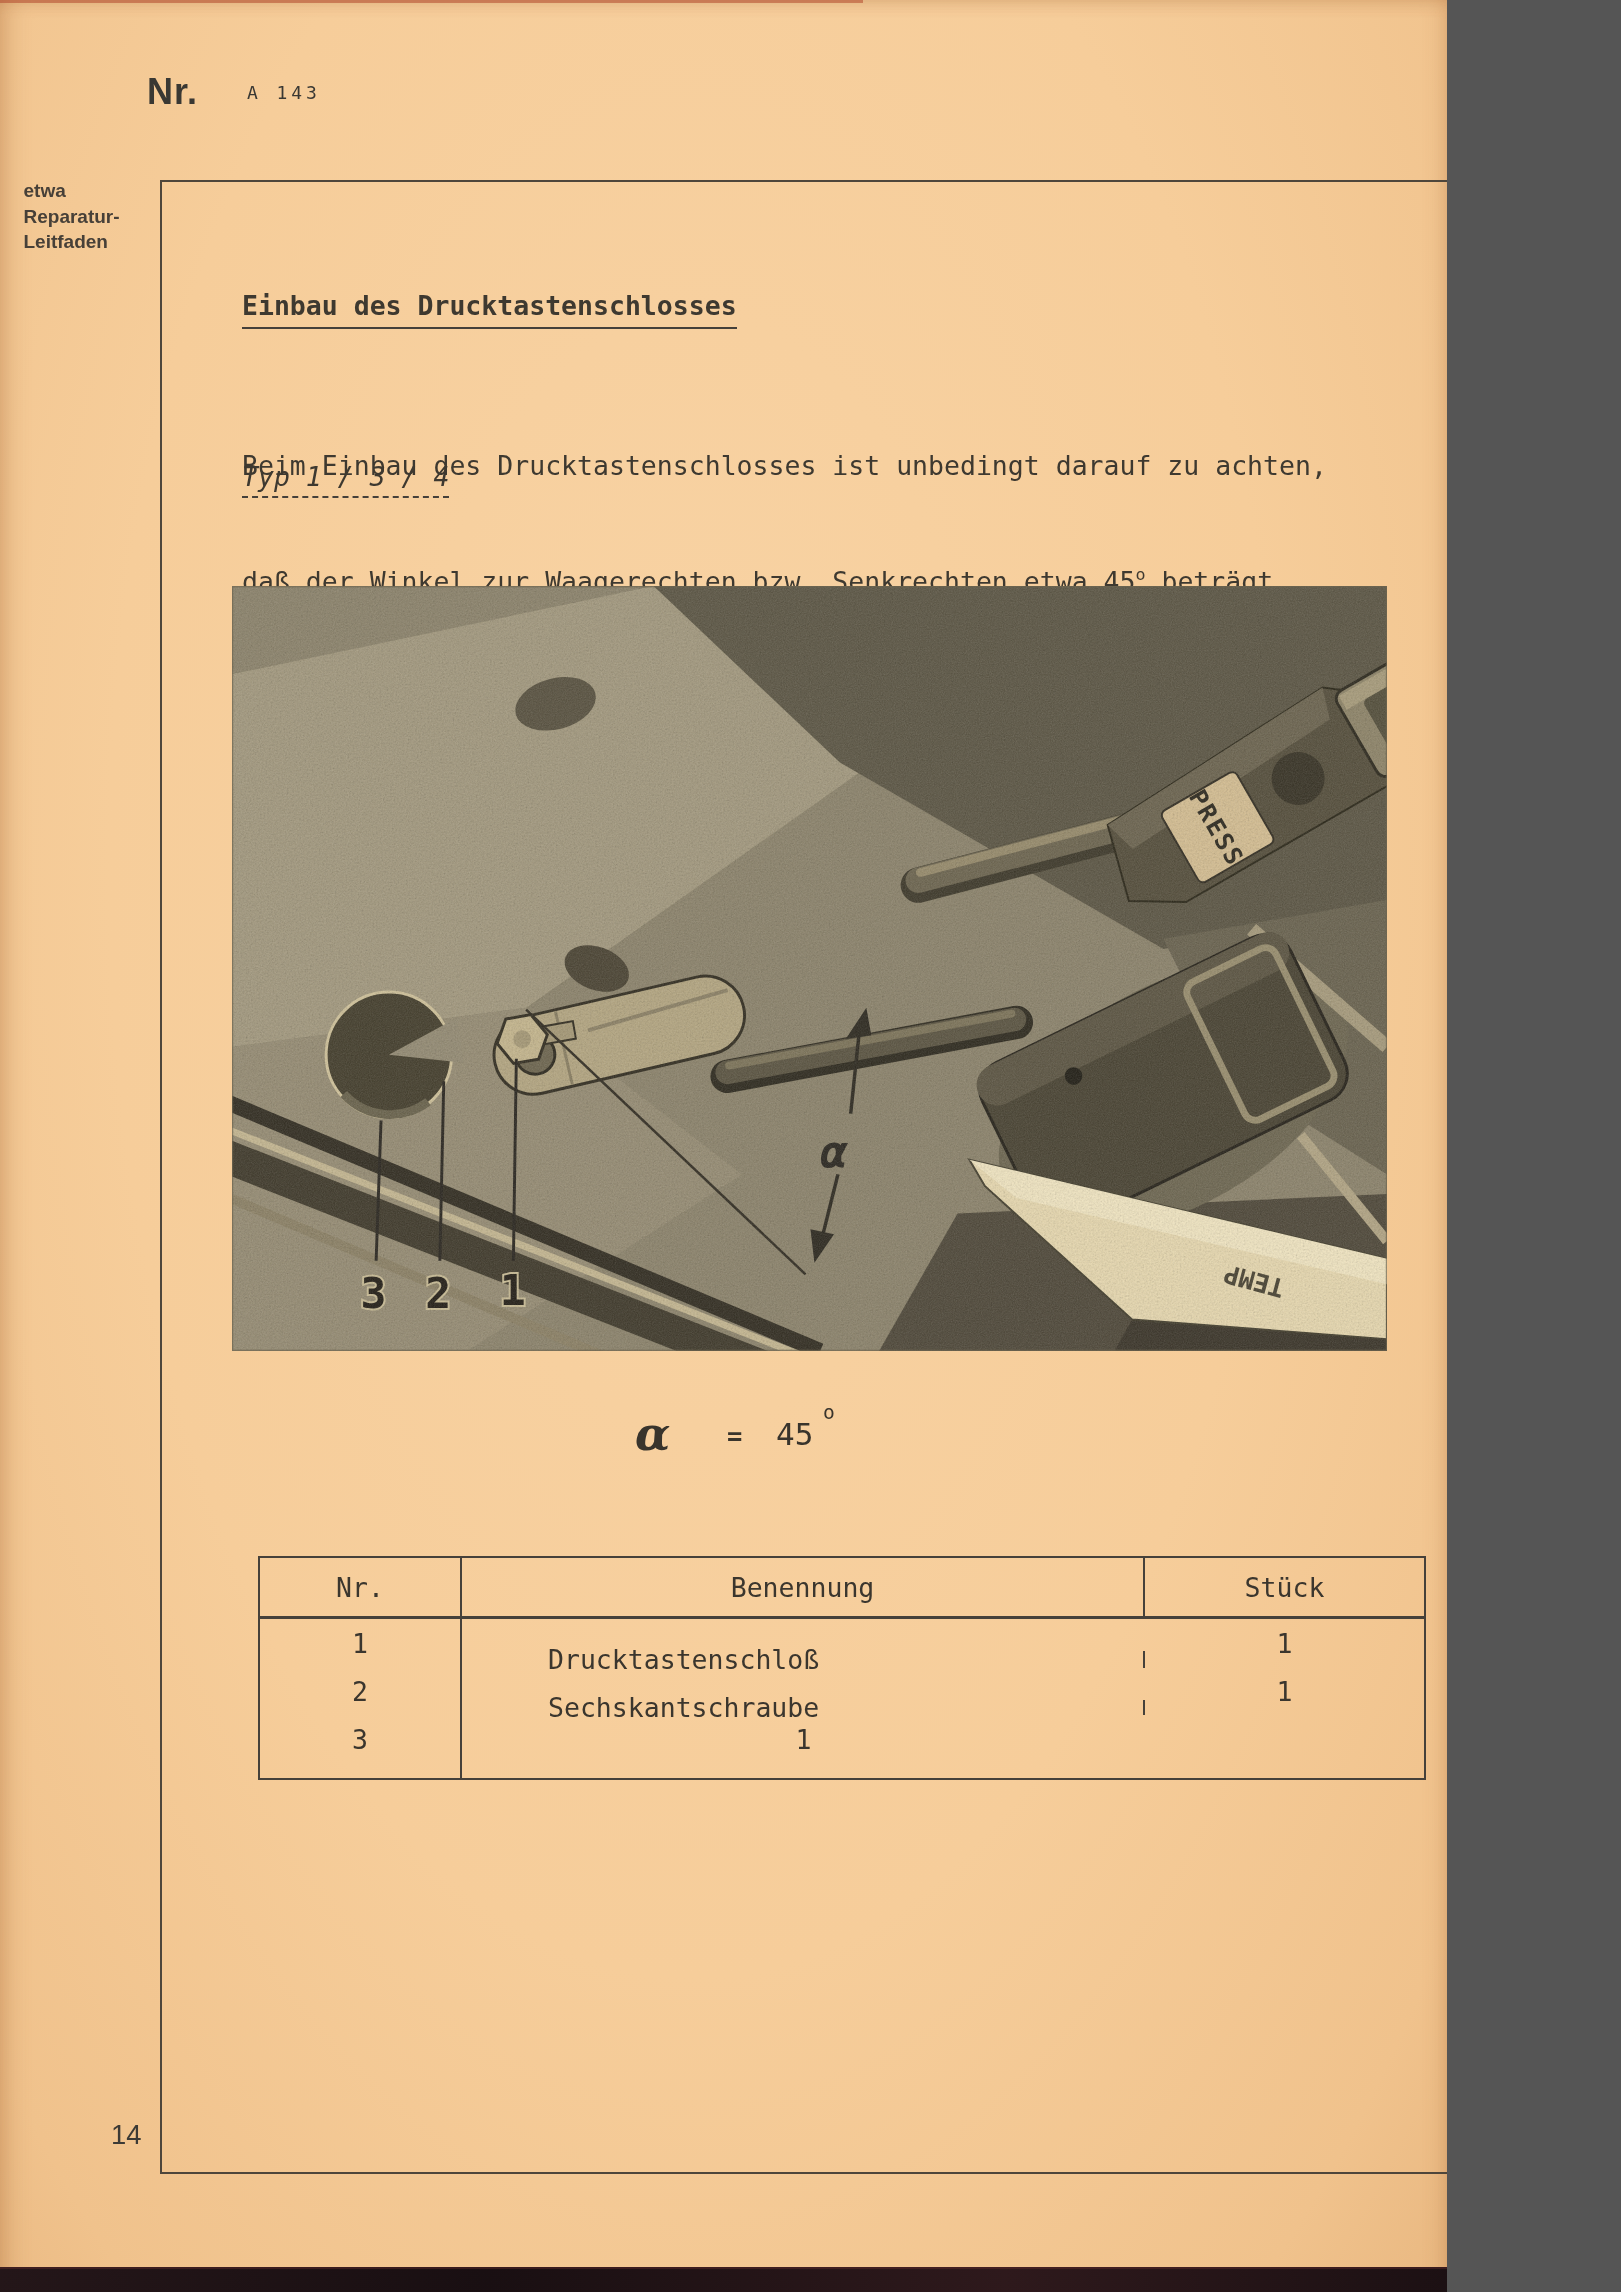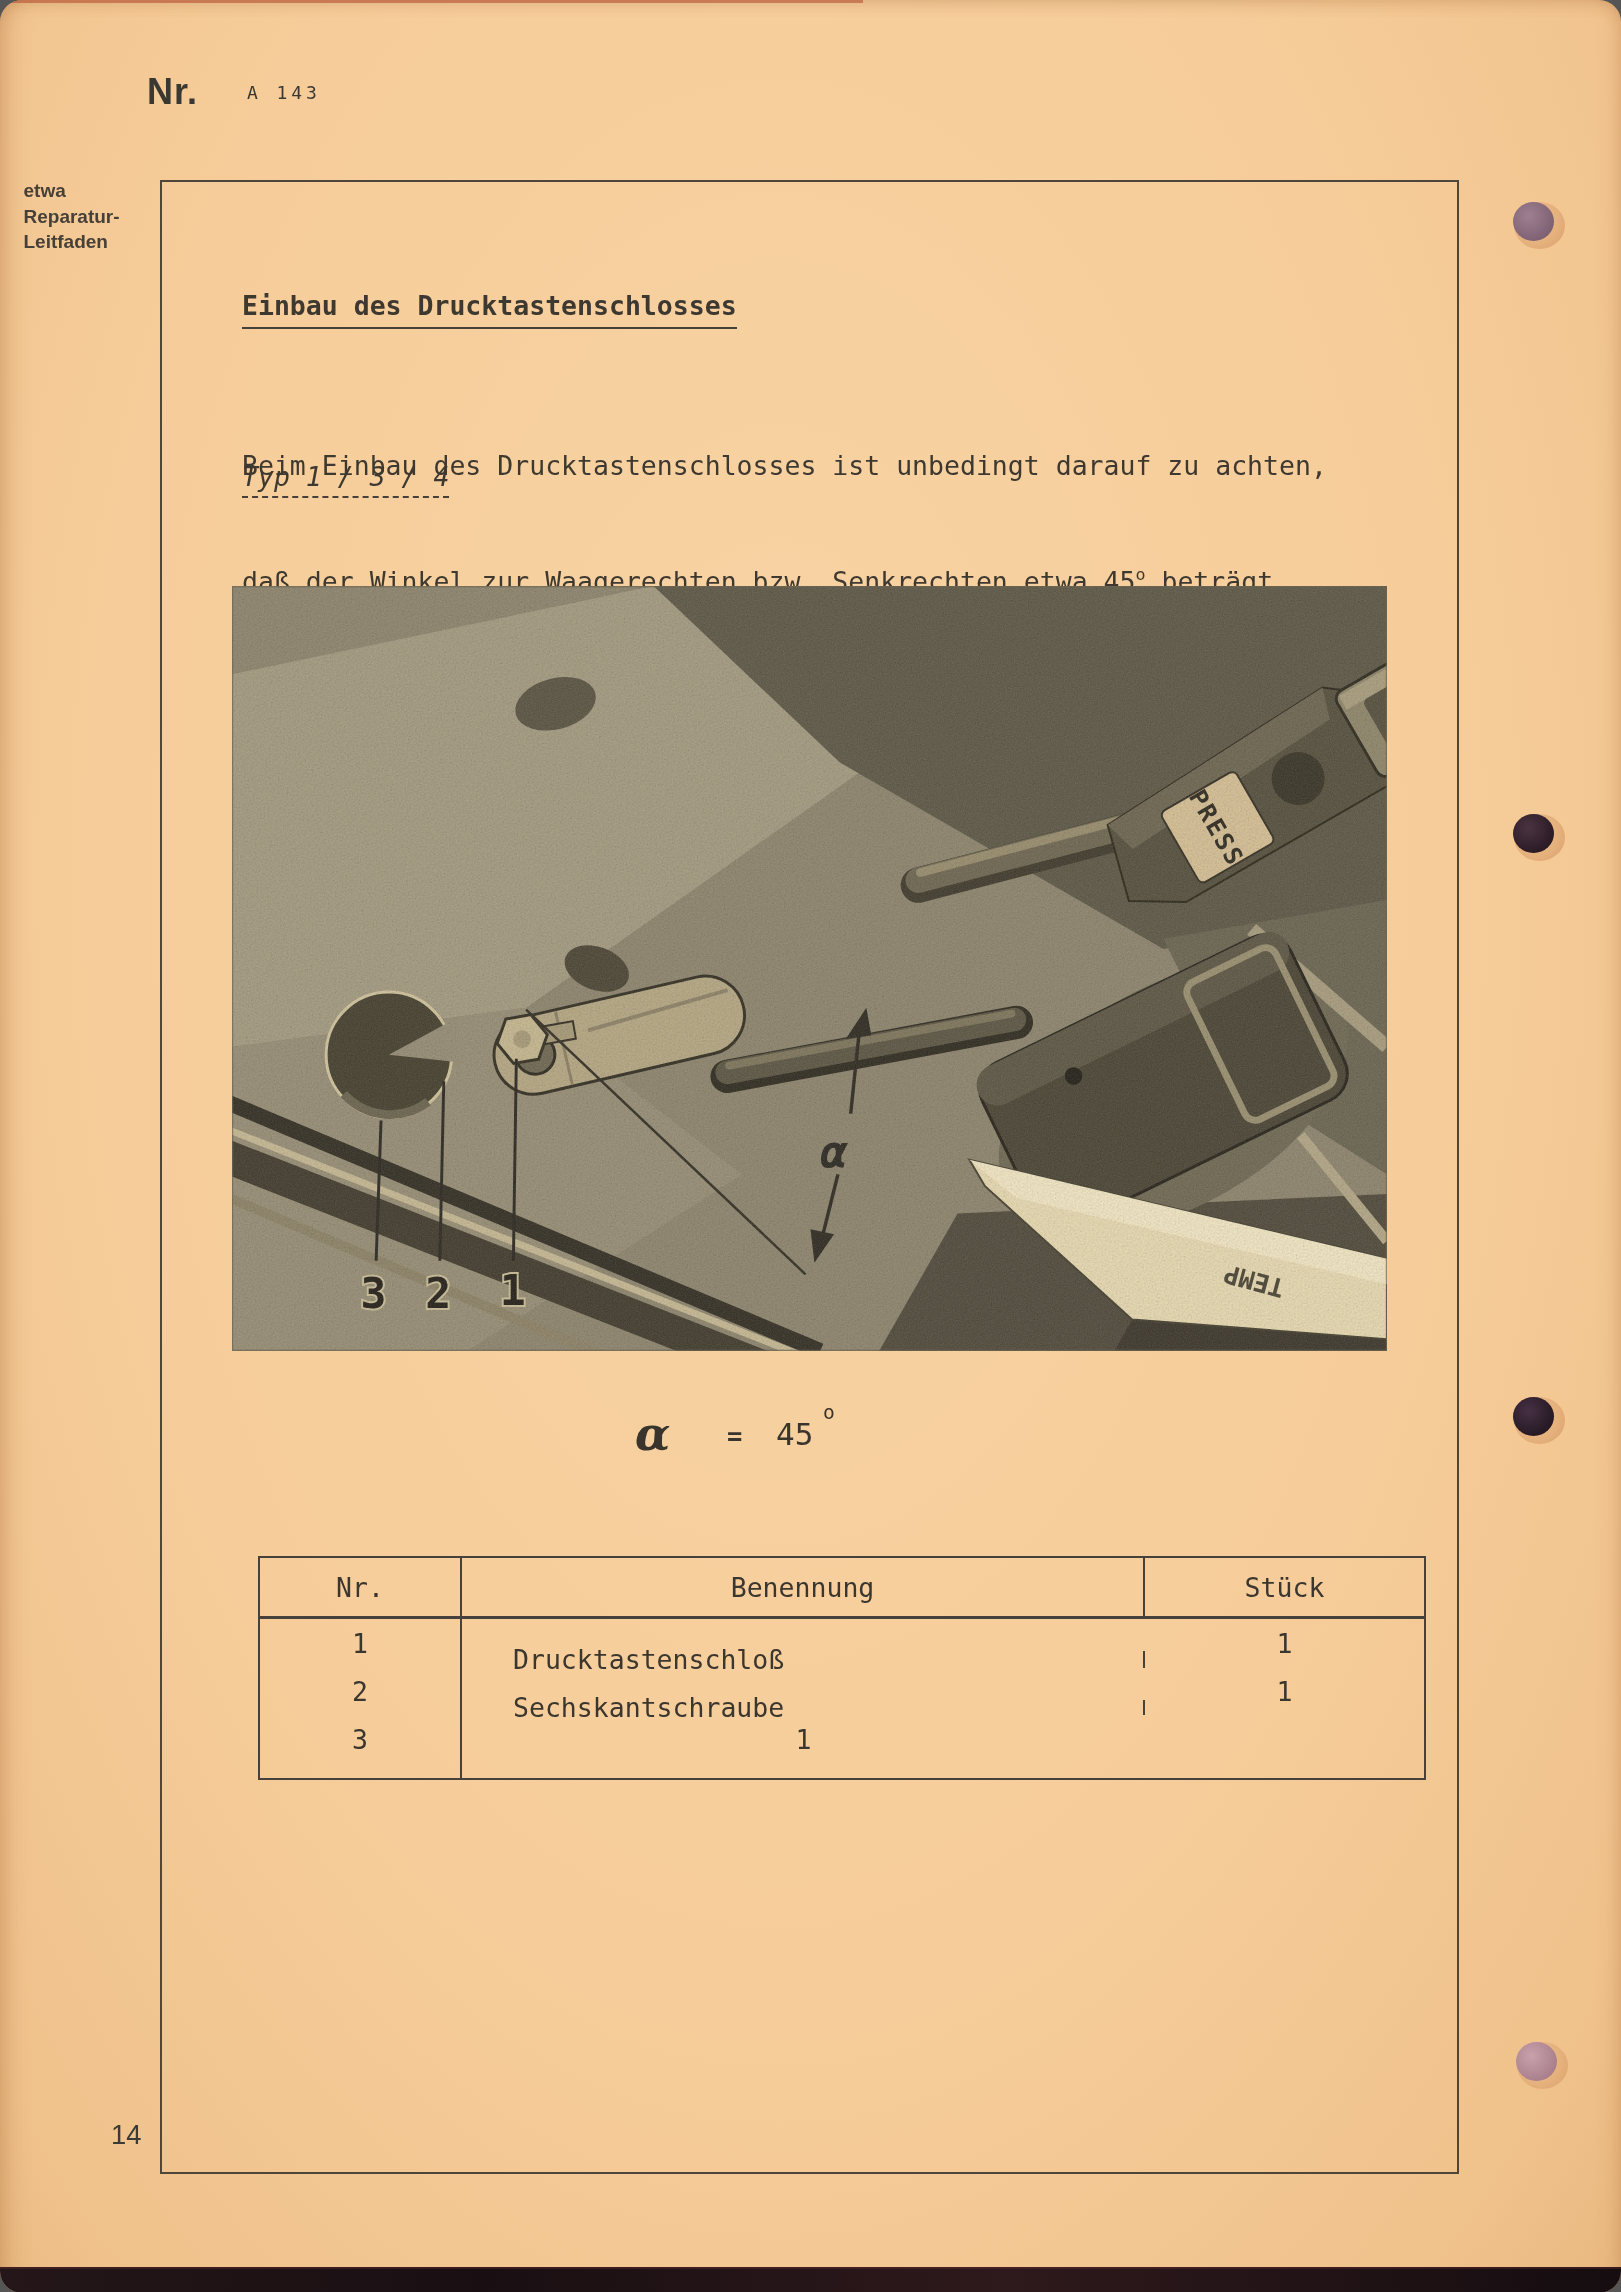--- a/index.html
+++ b/index.html
@@ -1,21 +1,20 @@
 <!DOCTYPE html>
 <html><head>
 <meta charset="utf-8">
 <style>
   html,body{margin:0;padding:0;background:#555;}
   .page{
-    position:relative;width:1621px;height:2293px;overflow:hidden;
+    position:relative;width:1447px;height:2293px;overflow:hidden;
     background:radial-gradient(ellipse at 48% 38%, #f8d3a4 0%, #f6cd9a 55%, #f0c28c 88%, #e9b881 100%);
     box-shadow:inset 15.7px 0 25.5px -11.8px rgba(165,100,50,.40), inset -11.8px 0 21.6px -9.8px rgba(165,100,50,.30), inset 0 9.8px 19.6px -11.8px rgba(165,100,50,.25);
     font-family:"DejaVu Sans Mono", monospace;
-    border-radius:22px;
   }
   .abs{position:absolute;}
   .top-red-line{left:0;top:0;width:863px;height:2.9px;background:rgba(178,72,46,.55);}
   .doc-nr-label{left:147px;top:71px;font-family:"Liberation Sans",sans-serif;font-weight:bold;font-size:36px;color:#3a3833;letter-spacing:1px;}
   .doc-nr-value{left:247px;top:82px;font-size:18px;letter-spacing:3.9px;color:#3a3833;}
   .margin-note{left:23.5px;top:178px;font-family:"Liberation Sans",sans-serif;font-weight:bold;font-size:19px;line-height:25.5px;color:#474038;}
   .frame{left:160px;top:180px;width:1295px;height:1990px;border:2.5px solid #4e463b;}
   .doc-title{left:242px;top:290px;font-size:26.5px;color:#3e3930;padding-bottom:5.9px;border-bottom:2.9px solid #45403a;white-space:pre;font-weight:bold;}
   .para{left:242px;top:376px;font-size:26.5px;line-height:36px;color:#3e3930;white-space:pre;}
   .sup-o{font-size:16.7px;vertical-align:10.8px;}
@@ -23,21 +22,21 @@
   .photo{left:232px;top:586px;width:1155px;height:765px;display:block;}
   .formula{left:635px;top:1407px;width:255px;height:63px;color:#39342c;}
   .formula .f-alpha{position:absolute;left:0;top:0;font-family:"DejaVu Serif",serif;font-style:italic;font-weight:bold;font-size:46px;}
   .formula .f-eq{position:absolute;left:92px;top:13.7px;font-size:25.5px;font-weight:bold;}
   .formula .f-val{position:absolute;left:141px;top:8.8px;font-size:31px;}
   .formula .f-deg{position:absolute;left:188px;top:-5.9px;font-size:19.6px;}
   .parts-table{left:258px;top:1556px;width:1164px;border:2.5px solid #46413a;display:grid;
     grid-template-columns:202px 683px 279px;grid-template-rows:61px 49px 47px 63px;
     font-size:26.5px;color:#3b362e;}
   .cell{display:flex;align-items:center;justify-content:center;white-space:pre;}
-  .cell.name{justify-content:flex-start;padding-left:51px;margin-top:32px;}
+  .cell.name{justify-content:flex-start;padding-left:86px;margin-top:32px;}
   .cell.hdr{border-bottom:3.4px solid #46413a;}
   .cell.c1,.cell.c2{border-right:2.5px solid #46413a;}
   .cell.r3{align-items:flex-start;padding-top:8.8px;}
   .page-number{left:111px;top:2119px;font-family:"Liberation Sans",sans-serif;font-size:27.4px;color:#3c3a35;}
   .hole-halo{width:51px;height:47px;border-radius:50%;background:radial-gradient(circle at 40% 40%, #f0c693, #e0a873 80%);}
   .hole-dark{width:41px;height:39px;border-radius:50%;}
   .h1d{background:radial-gradient(circle at 38% 35%, #9d7f91, #7e6073 75%);}
   .h2d{background:radial-gradient(circle at 38% 35%, #4a3340, #291a24 75%);}
   .h3d{background:radial-gradient(circle at 38% 35%, #463044, #241822 75%);}
   .h4d{background:radial-gradient(circle at 38% 35%, #c7a1ab, #a87e8b 75%);}

